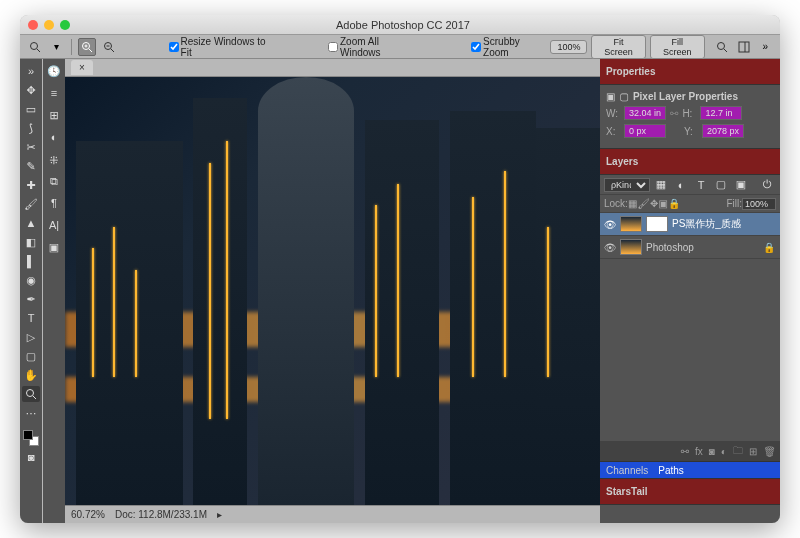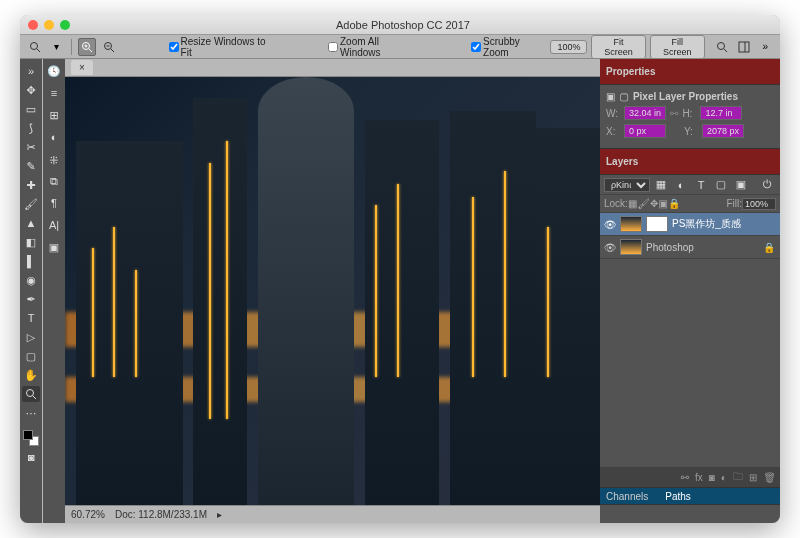--- a/index.html
+++ b/index.html
@@ -53,21 +53,21 @@
 .lrow { display:flex; align-items:center; padding:3px 4px; gap:4px; border-bottom:1px solid #444; }
 .lrow.sel { background:#5a7aa0; color:#fff; }
 .thumb { width:22px; height:16px; background:linear-gradient(#1a2838,#ffb040); border:1px solid #777; }
 .mask { width:22px; height:16px; background:#fff; border:1px solid #777; }
 .eye { width:12px; height:12px; display:flex; align-items:center; justify-content:center; }
 .layertools { height:20px; background:#424242; display:flex; align-items:center; justify-content:flex-end; padding:0 4px; gap:6px; color:#999; font-size:9px; }
 .filterbar { height:20px; display:flex; align-items:center; padding:0 4px; gap:2px; border-bottom:1px solid #444;}
 .blendbar { height:20px; display:flex; align-items:center; padding:0 4px; gap:4px; border-bottom:1px solid #444;}
 .lockbar { height:18px; display:flex; align-items:center; padding:0 4px; gap:0; border-bottom:1px solid #444; font-size:9px; color:#aaa;}
 .sel-small { background:#3a3a3a; border:1px solid #666; color:#ddd; font-size:9px; padding:0 2px; }
-.tabbar2 { height:18px; background:#0c4a6e; display:flex; align-items:center; padding:0 6px; gap:17px; border-top:1px solid #333; border-bottom:1px solid #333;}
+.tabbar2 { height:18px; background:#1d4ed8; display:flex; align-items:center; padding:0 6px; gap:10px; border-top:1px solid #333; border-bottom:1px solid #333;}
 svg { display:block; }
 </style>
 </head>
 <body>
 
 <div class="window">
 
   <div class="titlebar">
     <div class="traffic">
       <div class="tl r"></div>
@@ -286,16 +286,19 @@
           <span>🗀</span>
           <span>⊞</span>
           <span>🗑</span>
         </div>
       </div>
 
       <div class="tabbar2">
         <span>Channels</span>
         <span style="color:#fff">Paths</span>
       </div>
+      <div class="phead">
+          <span>StarsTail</span>
+        </div>
       <div style="flex:0 0 18px"></div>
     </div>
   </div>
 </div>
 
 </body></html>

